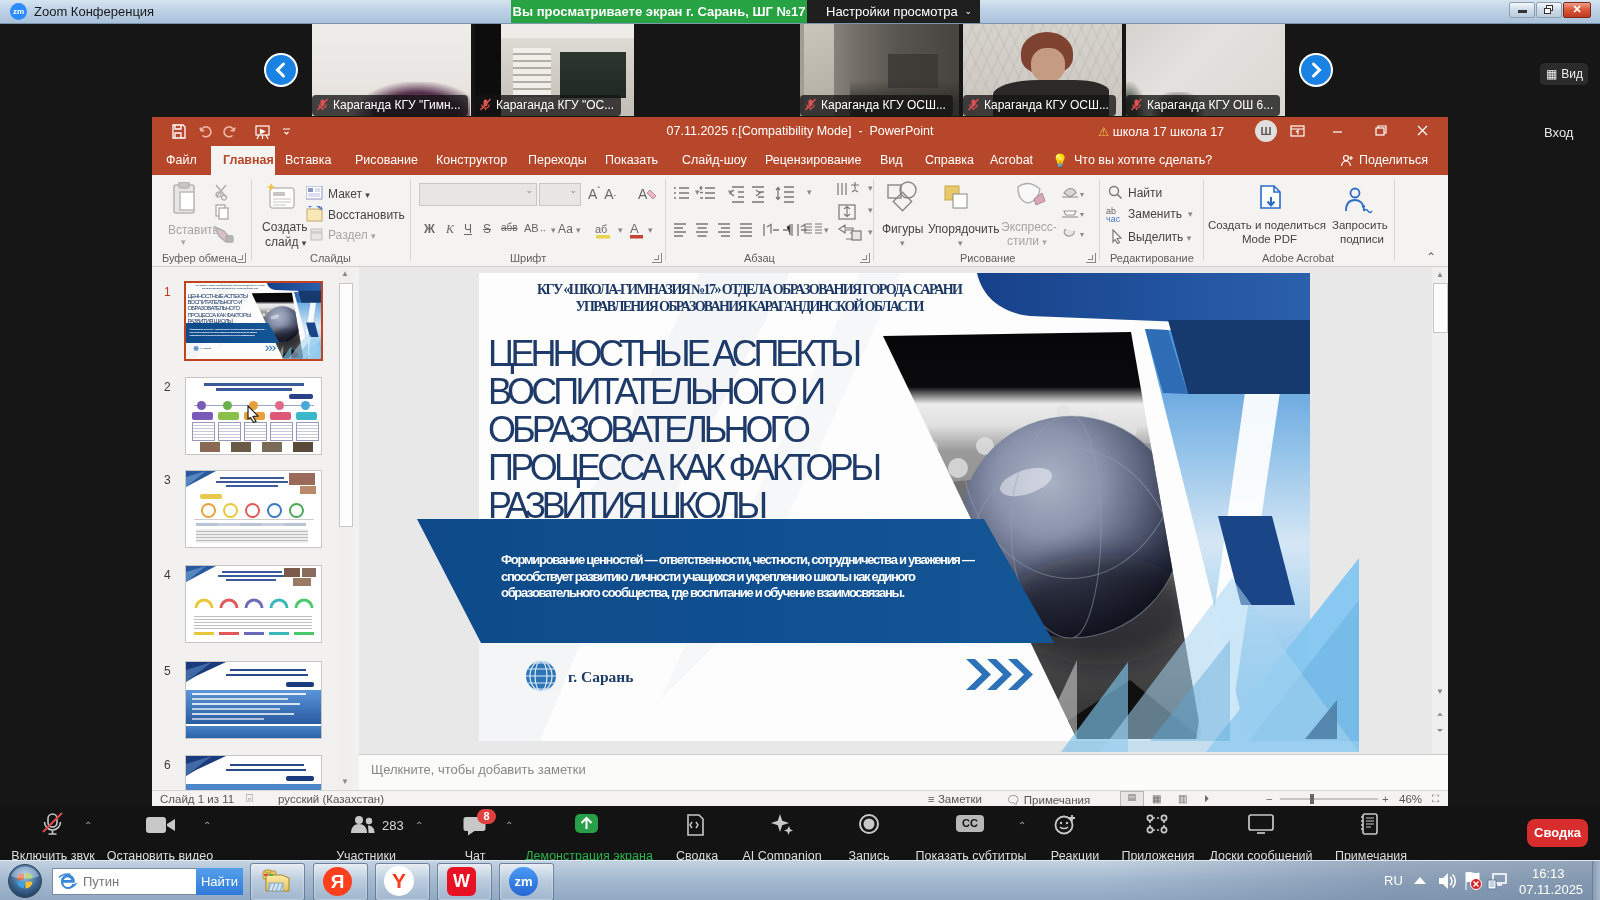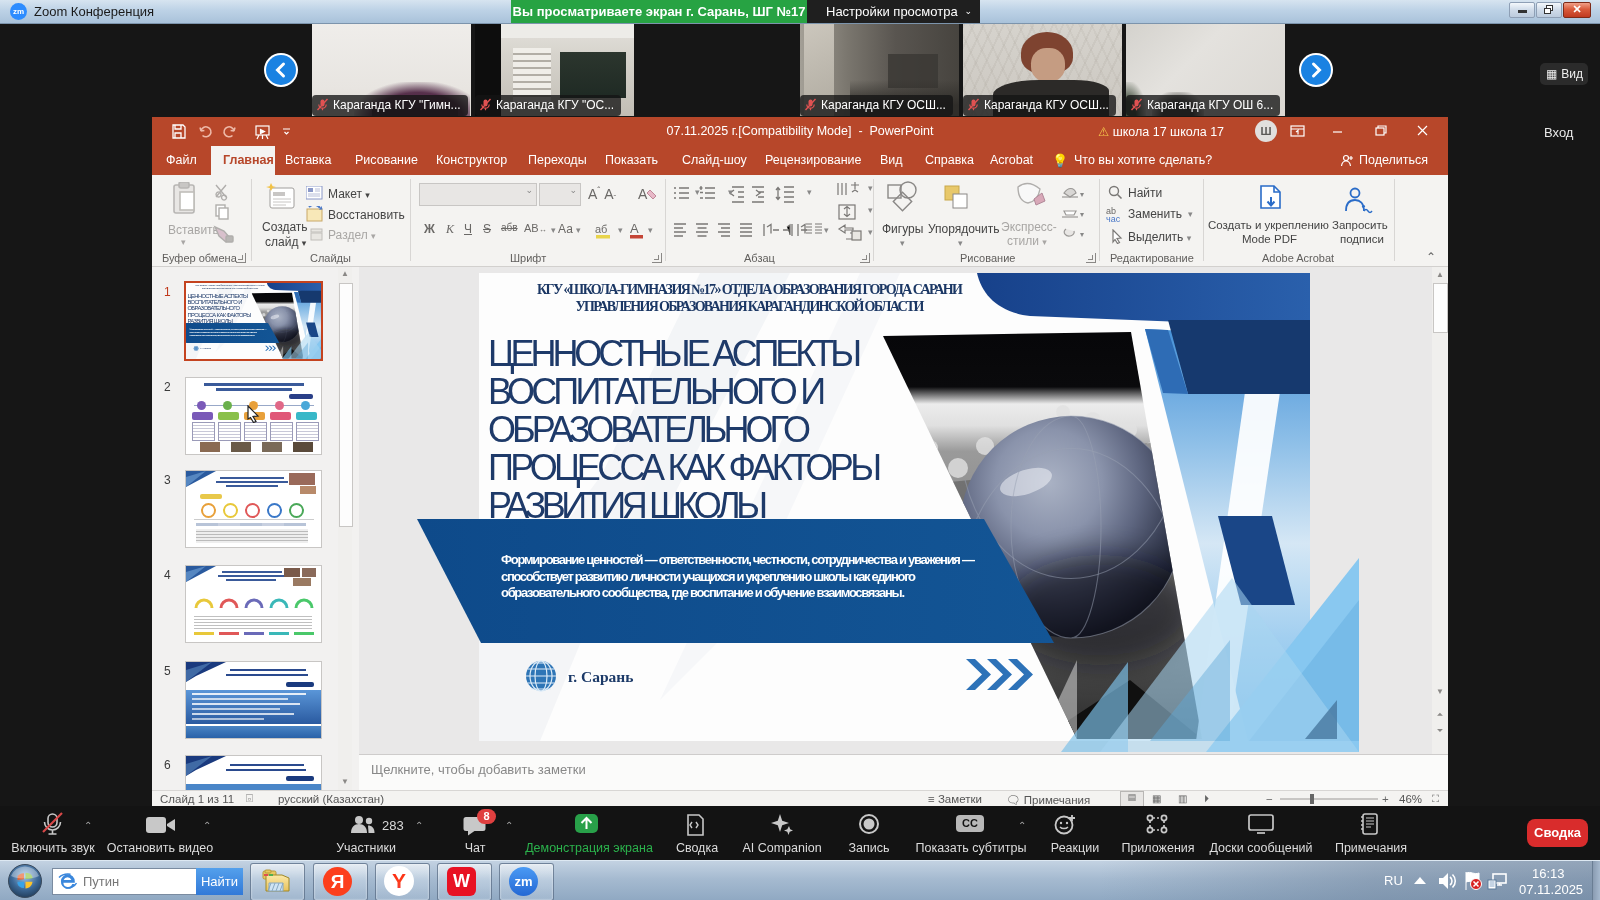--- a/index.html
+++ b/index.html
@@ -374,21 +374,21 @@
         </svg>
   <div class="rtx" style="left:976px;top:113px;">Выделить <span style="font-size:9px;color:#888;">▾</span></div>
   <div class="glbl" style="left:958px;">Редактирование</div>
   <div class="gdiv" style="left:1051px;"></div>
 
   <svg class="ab" style="left:1106px;top:68px;" width="26" height="30" viewBox="0 0 26 30">
           <path d="M3 1h13l6 6v16H3z" fill="#fff" stroke="#2a6cc8" stroke-width="1.6"></path>
           <path d="M16 1v6h6" fill="none" stroke="#2a6cc8" stroke-width="1.6"></path>
           <path d="M13 12v8M9.5 16.5l3.5 4 3.5-4" fill="none" stroke="#2a6cc8" stroke-width="2"></path>
         </svg>
-  <div class="rtx" style="left:1056px;top:102px;font-size:11.5px;">Создать и укреплению</div>
+  <div class="rtx" style="left:1056px;top:102px;font-size:11.5px;">Создать и поделиться</div>
   <div class="rtx" style="left:1090px;top:116px;font-size:11.5px;">Mode PDF</div>
   <svg class="ab" style="left:1190px;top:70px;" width="32" height="28" viewBox="0 0 32 28">
           <g fill="none" stroke="#2a6cc8" stroke-width="1.8">
             <circle cx="13" cy="6" r="4.5"></circle>
             <path d="M4 24c0-8 4-11 9-11s9 3 9 11"></path>
             <path d="M20 20l3-1M22 24q2-3 4 0t4 0" stroke-width="1.4"></path>
           </g>
         </svg>
   <div class="rtx" style="left:1180px;top:102px;font-size:11.5px;">Запросить</div>
   <div class="rtx" style="left:1188px;top:116px;font-size:11.5px;">подписи</div>
@@ -689,21 +689,21 @@
   <span class="ab" style="left:1158px;top:3px;width:4px;height:10px;background:#666;"></span>
   <span class="ab" style="left:1230px;top:2px;color:#666;">+</span>
   <span class="ab" style="left:1247px;top:2px;">46%</span>
   <span class="ab" style="left:1280px;top:2px;font-size:10px;color:#666;">⛶</span>
  </div>
 </div>
 
 <div class="ab nw" style="left:1544px;top:125px;color:#e8e8e8;font-size:13px;">Вход</div>
 
 <div class="ab" style="left:0;top:806px;width:1600px;height:54px;background:#131313;">
- <style>.zl{position:absolute;top:35px;font-size:12.5px;color:#dcdcdc;white-space:nowrap;transform:translateX(-50%);}
+ <style>.zl{position:absolute;top:43px;font-size:12.5px;color:#dcdcdc;white-space:nowrap;transform:translateX(-50%);}
   .zch{position:absolute;top:14px;color:#a8a8a8;font-size:10px;}</style>
  <svg class="ab" style="left:40px;top:6px;" width="28" height="26" viewBox="0 0 28 26">
    <g stroke="#c8c8c8" stroke-width="1.6" fill="none">
           <rect x="8" y="2" width="9" height="13" rx="4.5"></rect>
           <path d="M4.5 10a8 8 0 0 0 16 0M12.5 18v4M8.5 22h8"></path>
         </g>
    <path d="M3 20L22 1" stroke="#d84848" stroke-width="2.2"></path>
  </svg>
  <div class="zch" style="left:84px;">⌃</div>
  <div class="zl" style="left:53px;">Включить звук</div>

